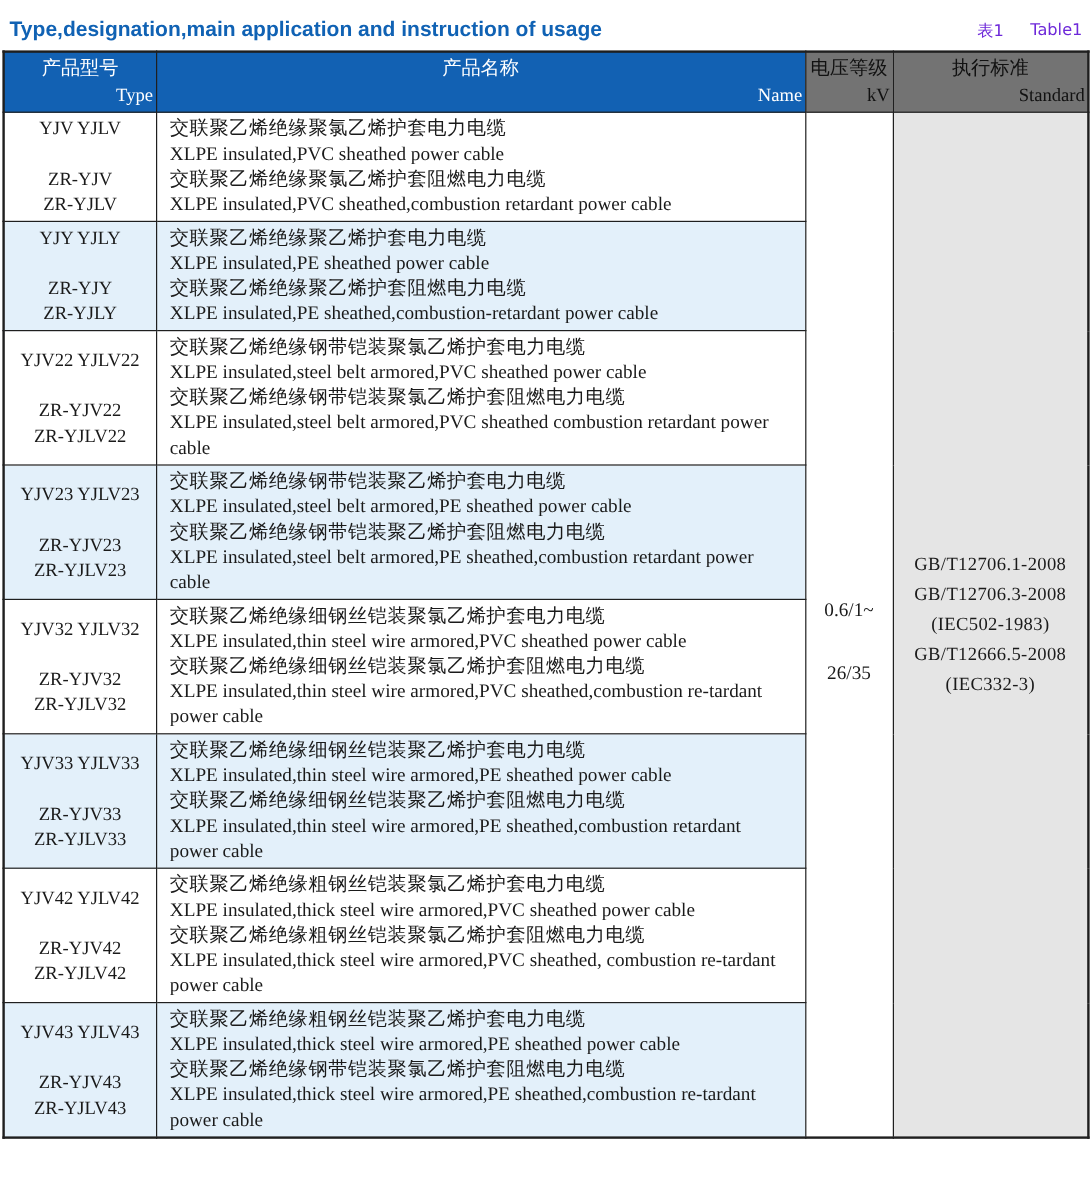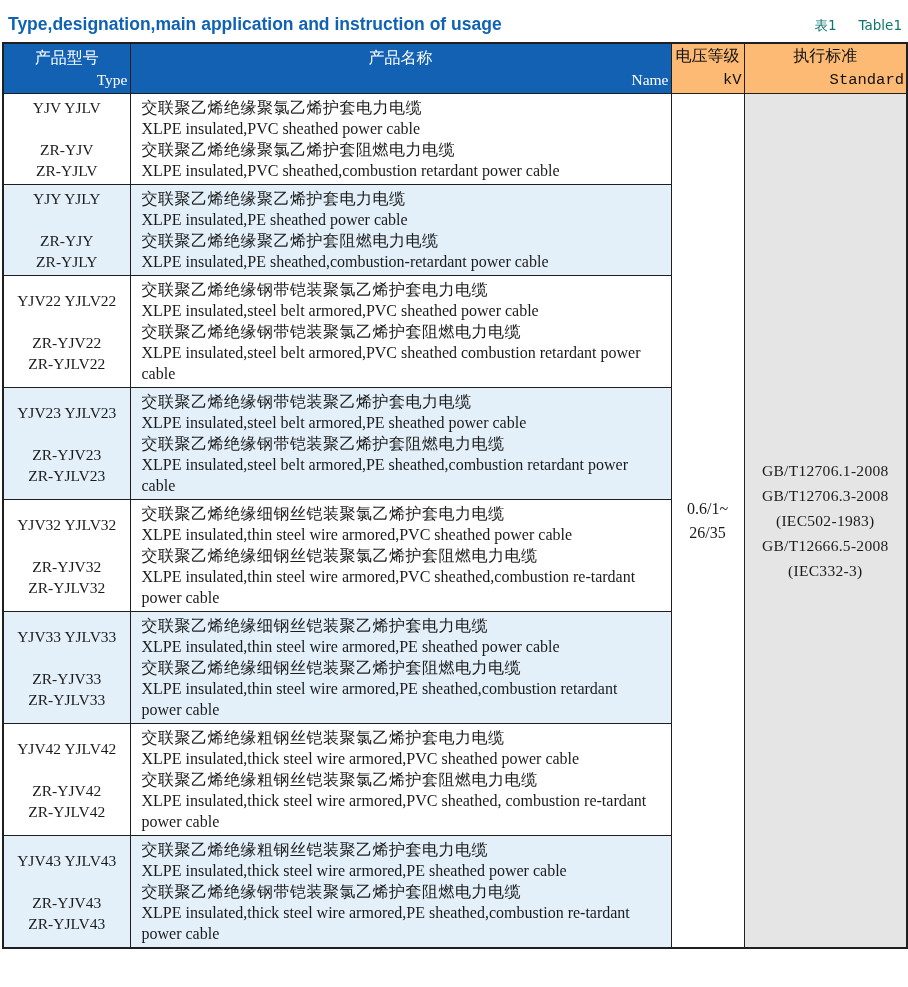--- a/index.html
+++ b/index.html
@@ -21,21 +21,21 @@
 
   .page-title{
     position:absolute;left:8px;top:14px;margin:0;
     font-family:"Liberation Sans","DejaVu Sans",sans-serif;
     font-weight:bold;font-size:17.5px;letter-spacing:0;
     color:var(--title-blue);
   }
   .table-caption{
     position:absolute;right:6px;top:17px;
     font-family:"DejaVu Sans","Liberation Sans",sans-serif;
-    font-size:13.5px;color:#0f766e;
+    font-size:13.5px;color:#6d28d9;
     display:flex;gap:22px;
   }
 
   table.spec{
     position:absolute;top:42px;left:2px;
     width:904px;
     border-collapse:collapse;
     table-layout:fixed;
     border:2px solid var(--border);
   }
@@ -44,21 +44,21 @@
   col.c-volt{width:73px;}
   col.c-std{width:163px;}
 
   th,td{border:1px solid var(--border);vertical-align:middle;}
 
   thead th{
     height:50px;padding:2px 2px;
     font-weight:normal;text-align:center;
   }
   th.hdr-blue{background:var(--header-blue);color:#ffffff;}
-  th.hdr-white{background:#fdba74;color:#111;font-family:Liberation Mono, monospace;}
+  th.hdr-white{background:#737373;color:#111;}
   .hdr-zh{font-size:16px;line-height:23px;}
   .hdr-en{font-size:15.5px;line-height:22px;text-align:right;}
 
   tbody tr{height:81px;}
   tbody tr:nth-child(even) td.cell-type,
   tbody tr:nth-child(even) td.cell-name{background:var(--stripe);}
 
   td.cell-type{
     text-align:center;padding:2px 2px;
     font-size:15.5px;
@@ -66,21 +66,21 @@
   .type-line{line-height:21px;min-height:21px;white-space:nowrap;}
 
   td.cell-name{padding:3px 10px 3px 11px;}
   .name-line{font-size:16px;line-height:21px;}
   .name-line.zh{font-size:16px;letter-spacing:0.5px;}
 
   td.cell-voltage{
     background:#fff;text-align:center;
     font-size:16px;
   }
-  .volt-line{line-height:24px;}
+  .volt-line{line-height:24px;margin-top:29px;}
 
   td.cell-standard{
     background:#e5e5e5;text-align:center;
     font-size:15.5px;
   }
   .std-line{line-height:25px;letter-spacing:0.3px;}
 </style>
 </head>
 <body>
 

